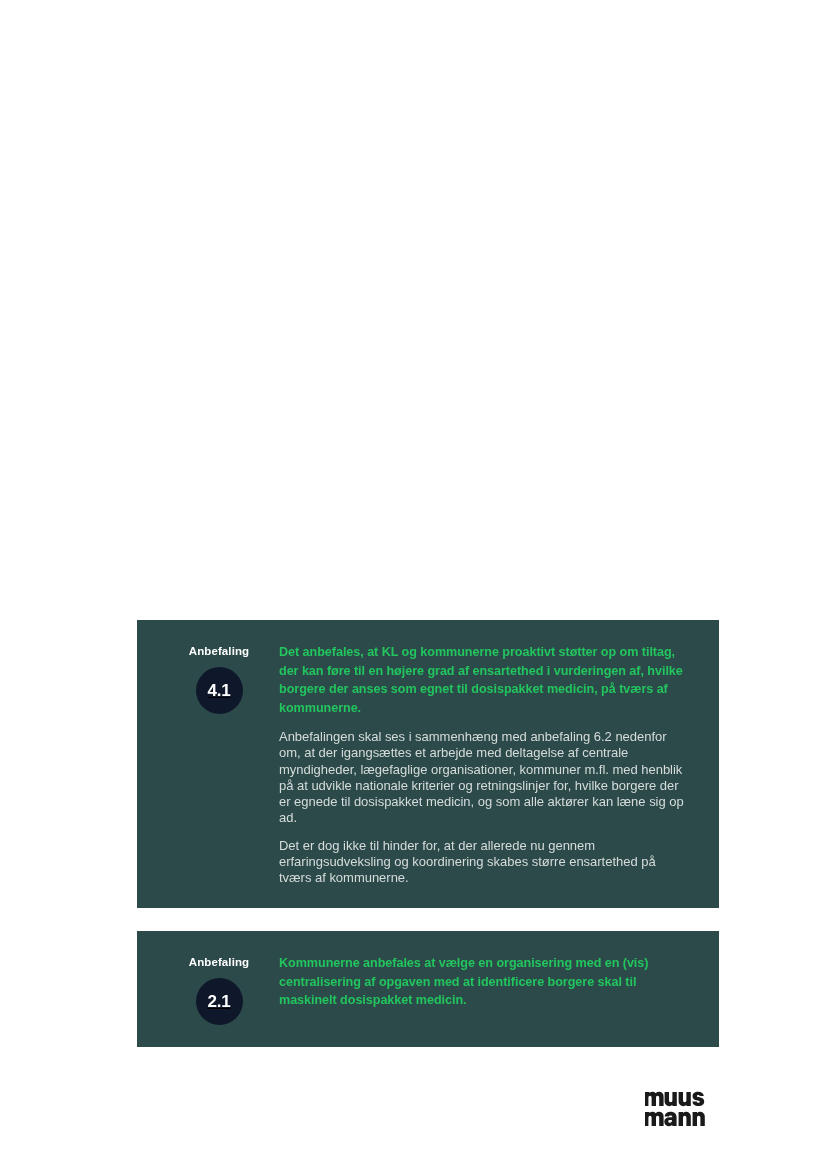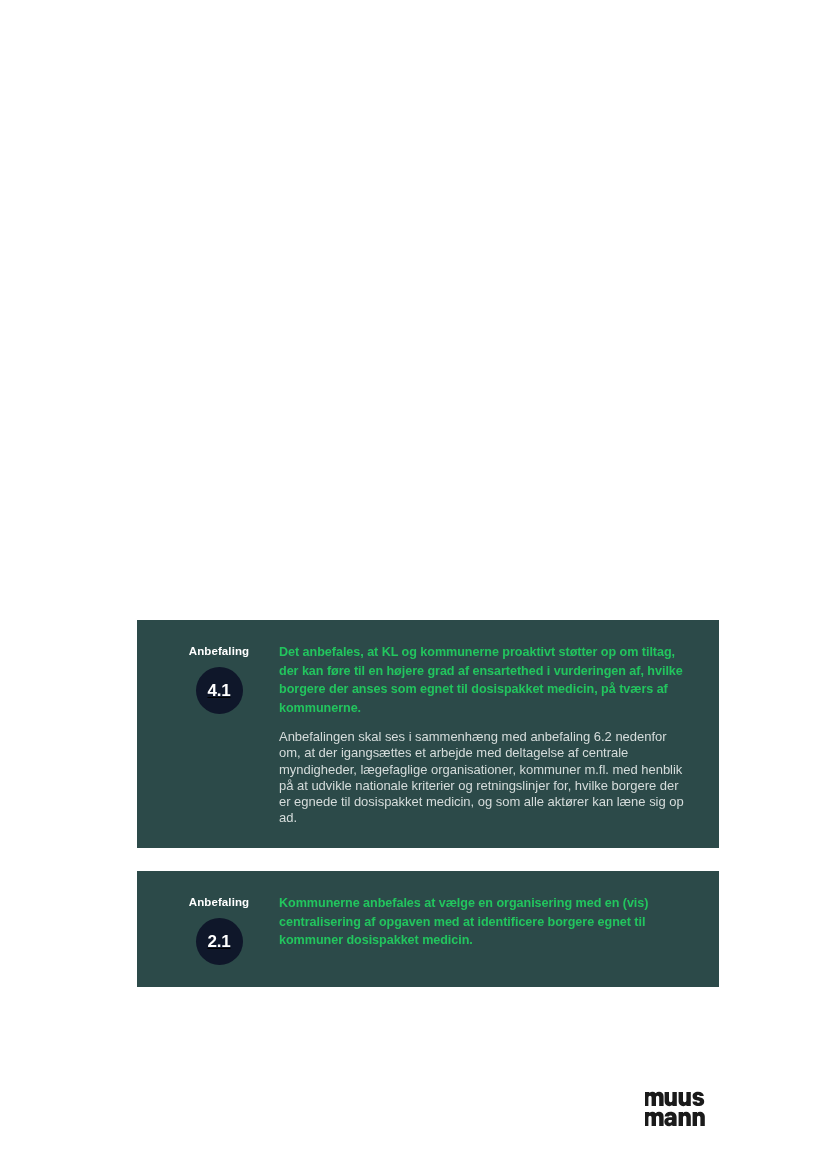--- a/index.html
+++ b/index.html
@@ -129,32 +129,33 @@
     <div class="card">
       <div class="card-badge-col">
         <span class="badge-label">Anbefaling</span>
         <div class="badge-circle">
           <span class="badge-number">4.1</span>
         </div>
       </div>
       <div class="card-body">
         <p class="card-heading">Det anbefales, at KL og kommunerne proaktivt støtter op om tiltag, der kan føre til en højere grad af ensartethed i vurderingen af, hvilke borgere der anses som egnet til dosispakket medicin, på tværs af kommunerne.</p>
         <p class="card-para">Anbefalingen skal ses i sammenhæng med anbefaling 6.2 nedenfor om, at der igangsættes et arbejde med deltagelse af centrale myndigheder, lægefaglige organisationer, kommuner m.fl. med henblik på at udvikle nationale kriterier og retningslinjer for, hvilke borgere der er egnede til dosispakket medicin, og som alle aktører kan læne sig op ad.</p>
+        <p class="card-para">Det er dog ikke til hinder for, at der allerede nu gennem erfaringsudveksling og koordinering skabes større ensartethed på tværs af kommunerne.</p>
       </div>
     </div>
 
     <div class="card">
       <div class="card-badge-col">
         <span class="badge-label">Anbefaling</span>
         <div class="badge-circle">
           <span class="badge-number">2.1</span>
         </div>
       </div>
       <div class="card-body">
-        <p class="card-heading">Kommunerne anbefales at vælge en organisering med en (vis) centralisering af opgaven med at identificere borgere egnet til kommuner dosispakket medicin.</p>
+        <p class="card-heading">Kommunerne anbefales at vælge en organisering med en (vis) centralisering af opgaven med at identificere borgere skal til maskinelt dosispakket medicin.</p>
       </div>
     </div>
 
   </div>
 
   <div class="logo">
     <svg viewBox="0 0 78 44" xmlns="http://www.w3.org/2000/svg" aria-hidden="true">
       <g fill="#1a1a1a">
 
         <path d="M0,5 h4.4 v0.9 a4.6,4.6 0 0 1 3.0,-1.1 a4.3,4.3 0 0 1 3.3,1.4 a4.5,4.5 0 0 1 3.4,-1.4 a4.4,4.4 0 0 1 4.5,4.6 V19 h-4.4 v-8.6 a1.6,1.6 0 0 0 -3.2,0 V19 H6.6 v-8.6 a1.6,1.6 0 0 0 -3.2,0 V19 H0 Z"></path>

